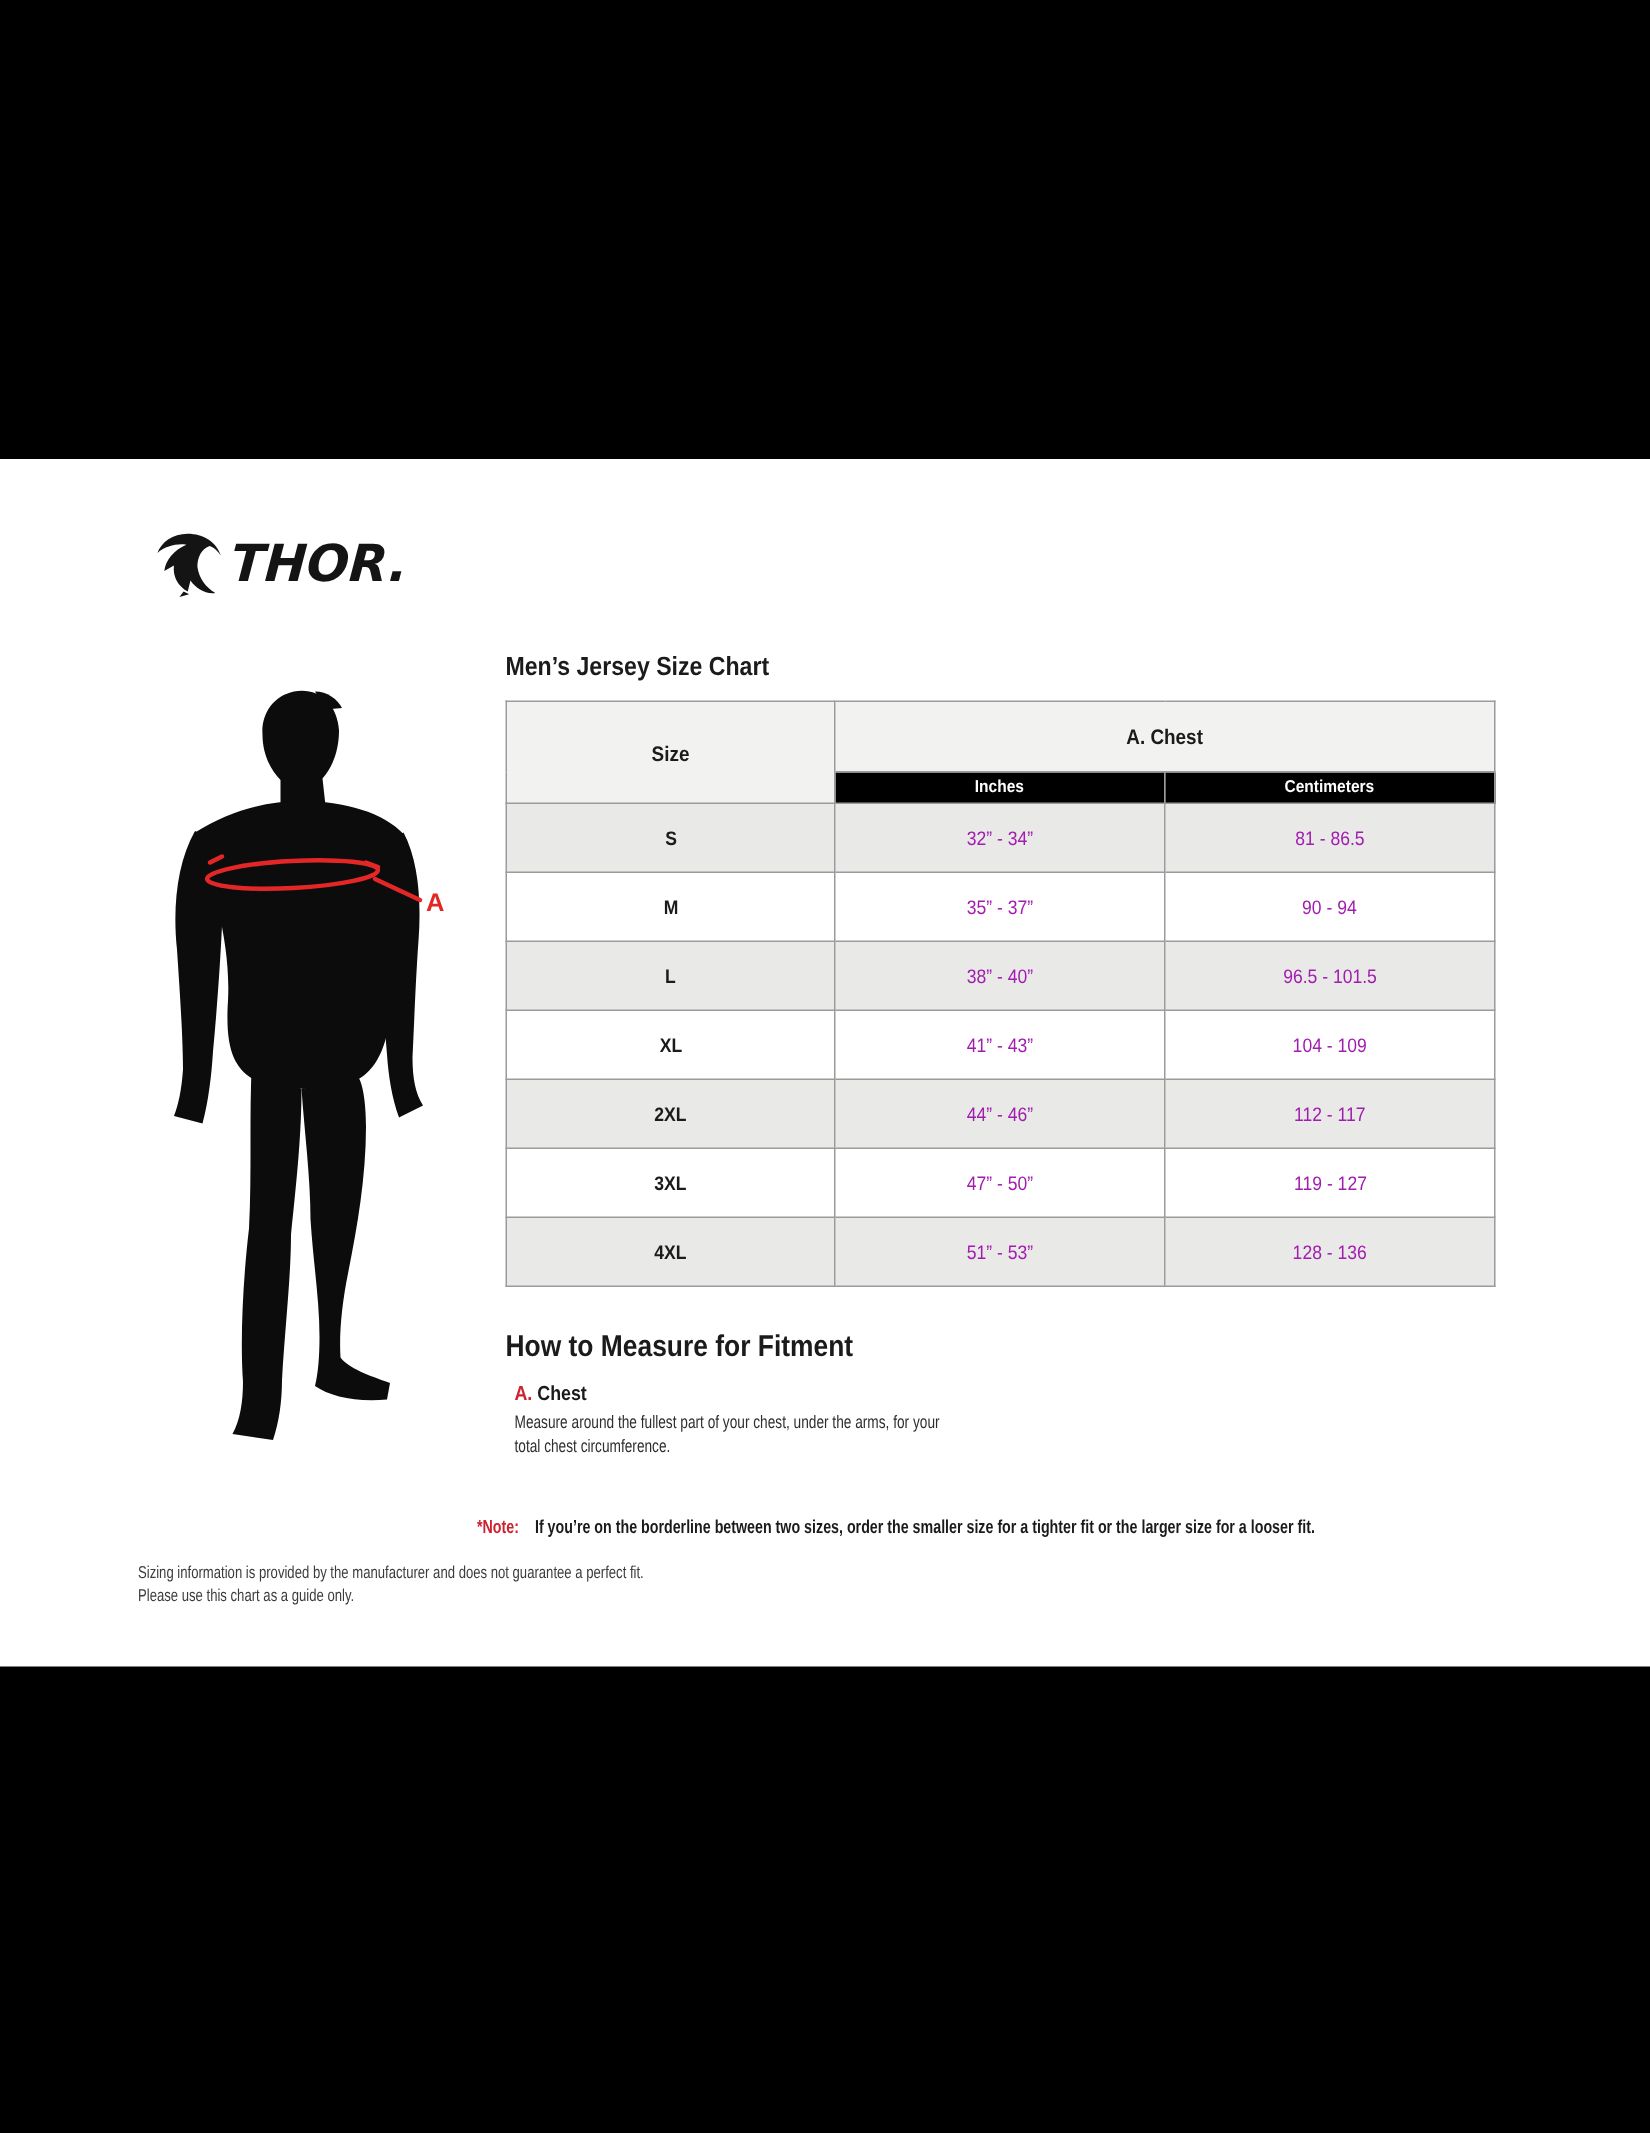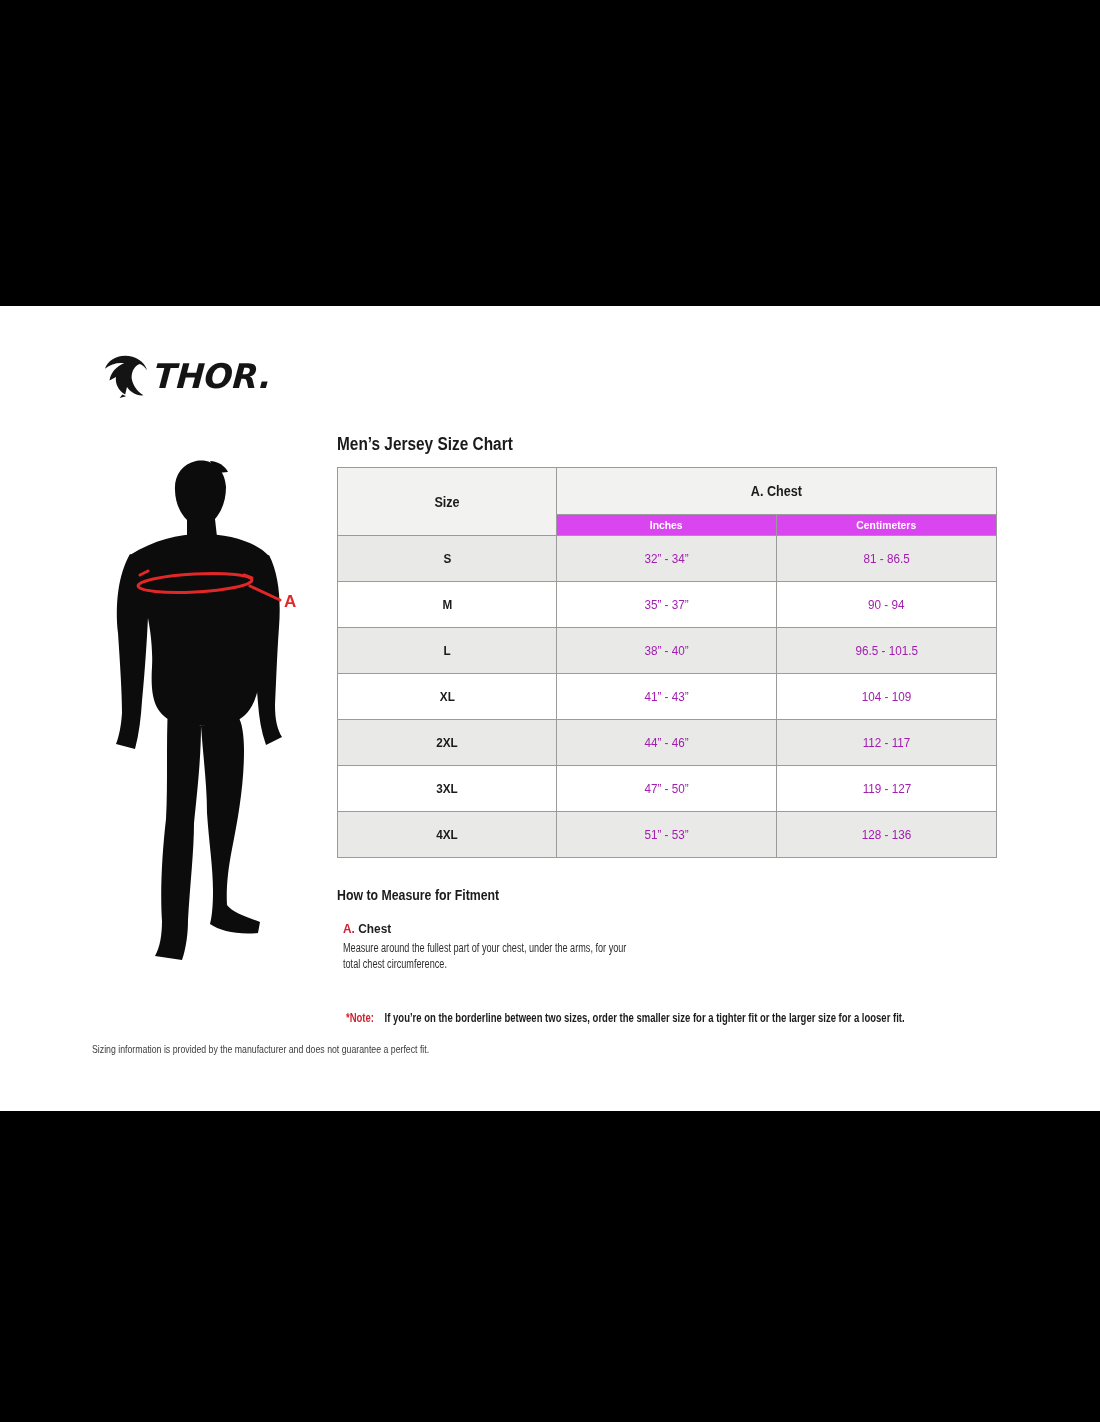--- a/index.html
+++ b/index.html
@@ -58,44 +58,44 @@
   }
   th.size-h {
     background: #f2f2f0; font-size: 14px; font-weight: bold; color: #1b1b1b;
     height: 68px; width: 219px;
   }
   th.chest-h {
     background: #f2f2f0; font-size: 14px; font-weight: bold; color: #1b1b1b;
     height: 47px;
   }
   th.unit {
-    background: #d946ef; color: #ffffff; font-size: 11.5px; font-weight: bold;
+    background: #000000; color: #ffffff; font-size: 11.5px; font-weight: bold;
     border: 2px solid #ffffff; height: 21px;
   }
   tr.data-row td { height: 46px; font-size: 13px; color: #a21caf; }
   tr.data-row td.size-cell { font-weight: bold; color: #1b1b1b; }
   tr.data-row:nth-child(odd) td { background: #e9e9e8; }
   tr.data-row:nth-child(even) td { background: #ffffff; }
 
   
   .figure { position: absolute; left: 108px; top: 455px; }
 
   
   .measure-heading {
     position: absolute; left: 337px; top: 887px;
-    font-size: 14px; font-weight: bold; color: #1b1b1b;
+    font-size: 20px; font-weight: bold; color: #1b1b1b;
   }
   .measure-item { position: absolute; left: 343px; top: 921px; font-size: 13.5px; font-weight: bold; }
   .measure-item .letter { color: #cf2231; }
   .measure-item .name { color: #1b1b1b; }
   .measure-desc {
     position: absolute; left: 343px; top: 940px;
     font-size: 12px; color: #2e2e2e; line-height: 16px;
   }
-  .note-line { position: absolute; left: 346px; top: 1011px; font-size: 12.5px; font-weight: bold; }
+  .note-line { position: absolute; left: 318px; top: 1011px; font-size: 12.5px; font-weight: bold; }
   .note-line .note-label { color: #cf2231; margin-right: 14px; }
   .note-line .note-text { color: #1b1b1b; }
 
   .disclaimer {
     position: absolute; left: 92px; top: 1042px;
     font-size: 11.5px; color: #3c3c3c; line-height: 15px;
   }
 </style>
 </head>
 <body>
@@ -220,15 +220,16 @@
     <div><span class="cond-s">Measure around the fullest part of your chest, under the arms, for your</span></div>
     <div><span class="cond-s">total chest circumference.</span></div>
   </div>
 
   <div class="note-line">
     <span class="cond-s"><span class="note-label">*Note:</span><span class="note-text">If you’re on the borderline between two sizes, order the smaller size for a tighter fit or the larger size for a looser fit.</span></span>
   </div>
 
   <div class="disclaimer">
     <div><span class="cond-s">Sizing information is provided by the manufacturer and does not guarantee a perfect fit.</span></div>
+    <div><span class="cond-s">Please use this chart as a guide only.</span></div>
   </div>
 
 </div>
 
 </body></html>

